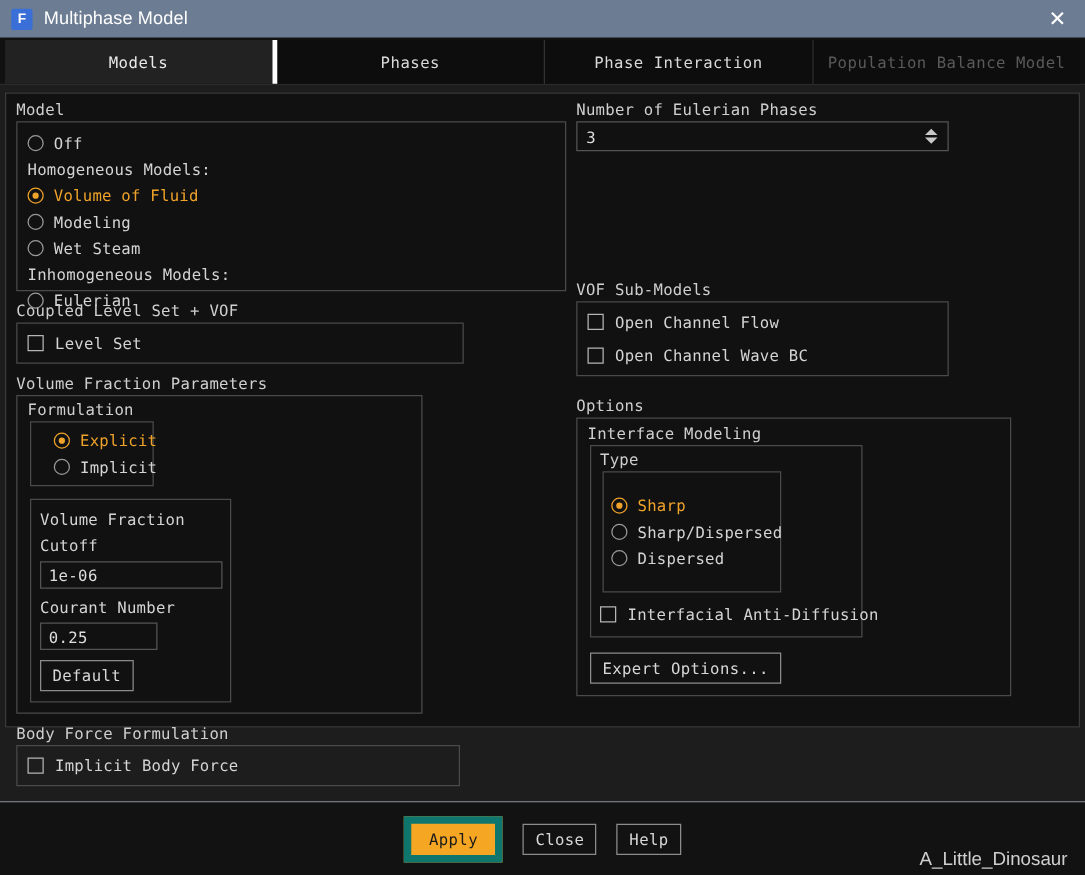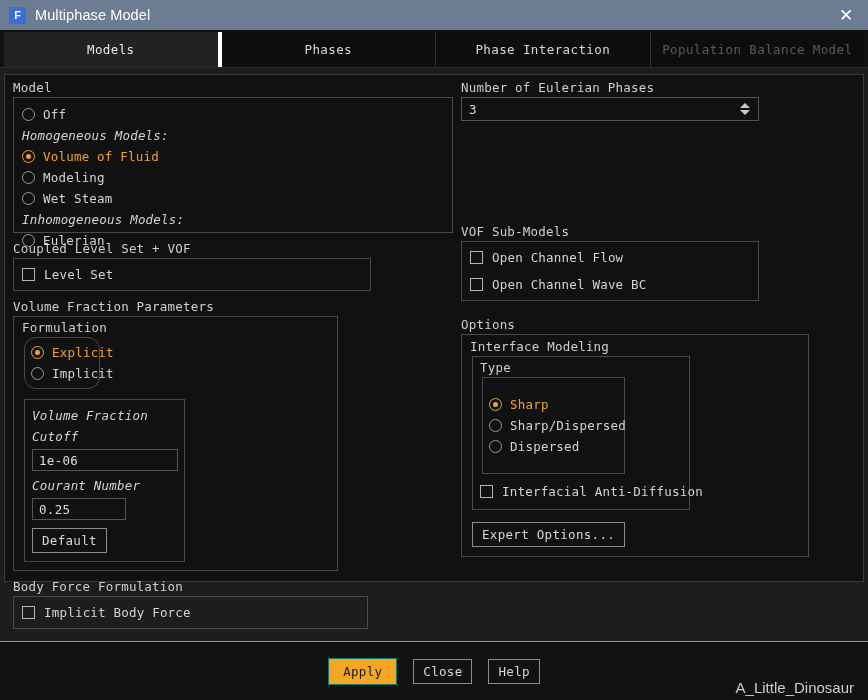--- a/index.html
+++ b/index.html
@@ -192,21 +192,20 @@
     color: #d4d4d4;
     letter-spacing: 0.2px;
     white-space: nowrap;
   }
   .lbl.sel { color: #f0a32a; }
   .plain {
     font-size: 12.5px;
     color: #d4d4d4;
     letter-spacing: 0.2px;
     line-height: 21px;
-    font-style: italic;
   }
 
   
   .field {
     background: #111111;
     border: 1px solid #545454;
     height: 22px;
     box-sizing: border-box;
     display: flex;
     align-items: center;
@@ -276,21 +275,21 @@
     background: #121212;
     display: flex;
     align-items: center;
     justify-content: center;
     gap: 16px;
     flex: 0 0 auto;
     position: relative;
   }
   .btn-apply {
     background: #f5a623;
-    border: 1px solid #0f766e;
+    border: 6px solid #0f766e;
     color: #1a1a1a;
     padding: 5px 14px;
   }
   .watermark {
     position: absolute;
     right: 14px;
     bottom: 4px;
     font-family: "Liberation Sans", sans-serif;
     font-size: 15px;
     color: #cfcfcf;
@@ -361,21 +360,21 @@
               <span class="lbl">Level Set</span>
             </div>
           </div>
         </div>
 
         <div class="gb">
           <div class="gb-title">Volume Fraction Parameters</div>
           <div class="gb-body" style="width:325px;padding:4px 8px 8px 8px;">
 
             <div class="gb-title" style="margin-bottom:2px;">Formulation</div>
-            <div class="gb-body tight indent-box" style="width:76px;padding:4px 6px;border-radius:12px;">
+            <div class="gb-body tight indent-box" style="width:99px;padding:4px 18px;">
               <div class="row">
                 <span class="radio on"></span>
                 <span class="lbl sel">Explicit</span>
               </div>
               <div class="row">
                 <span class="radio"></span>
                 <span class="lbl">Implicit</span>
               </div>
             </div>
 

